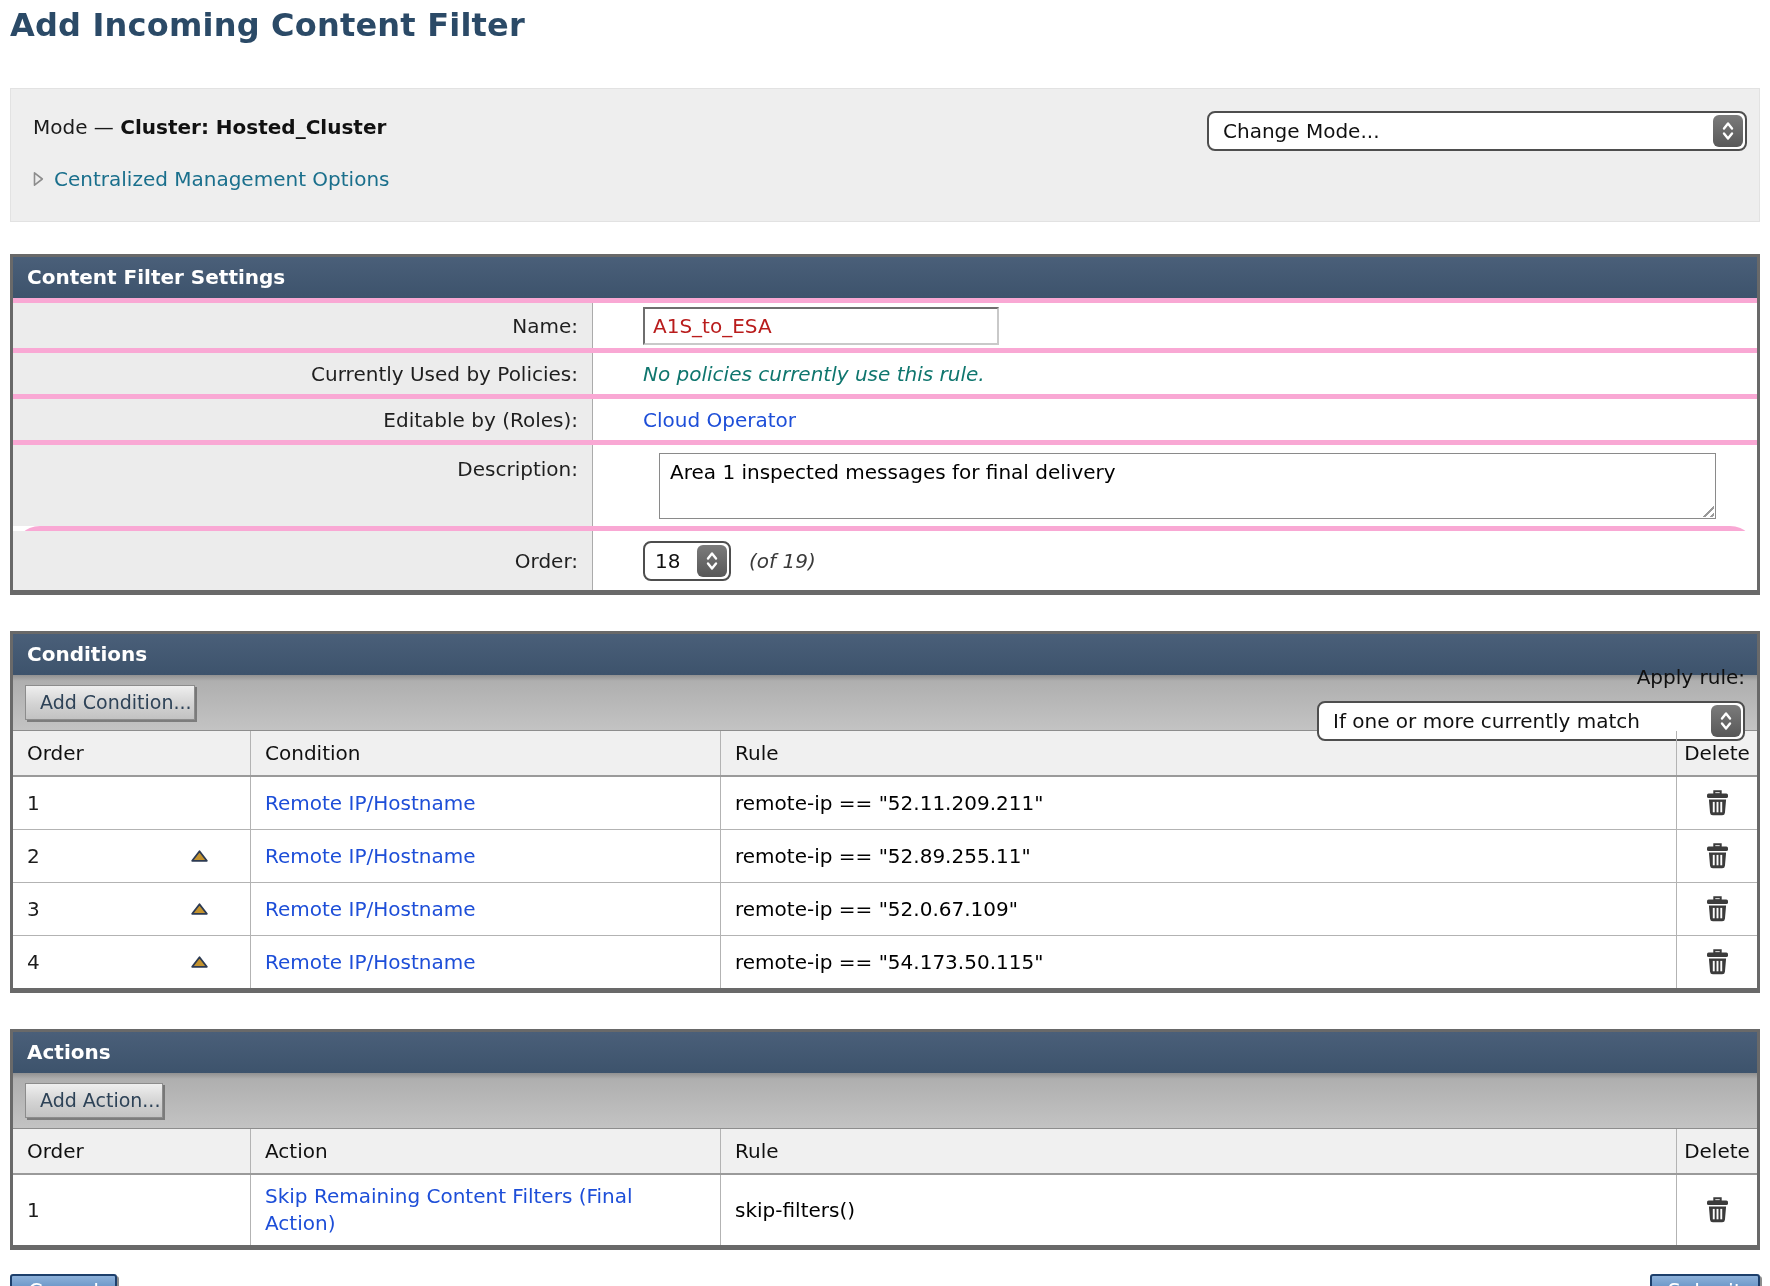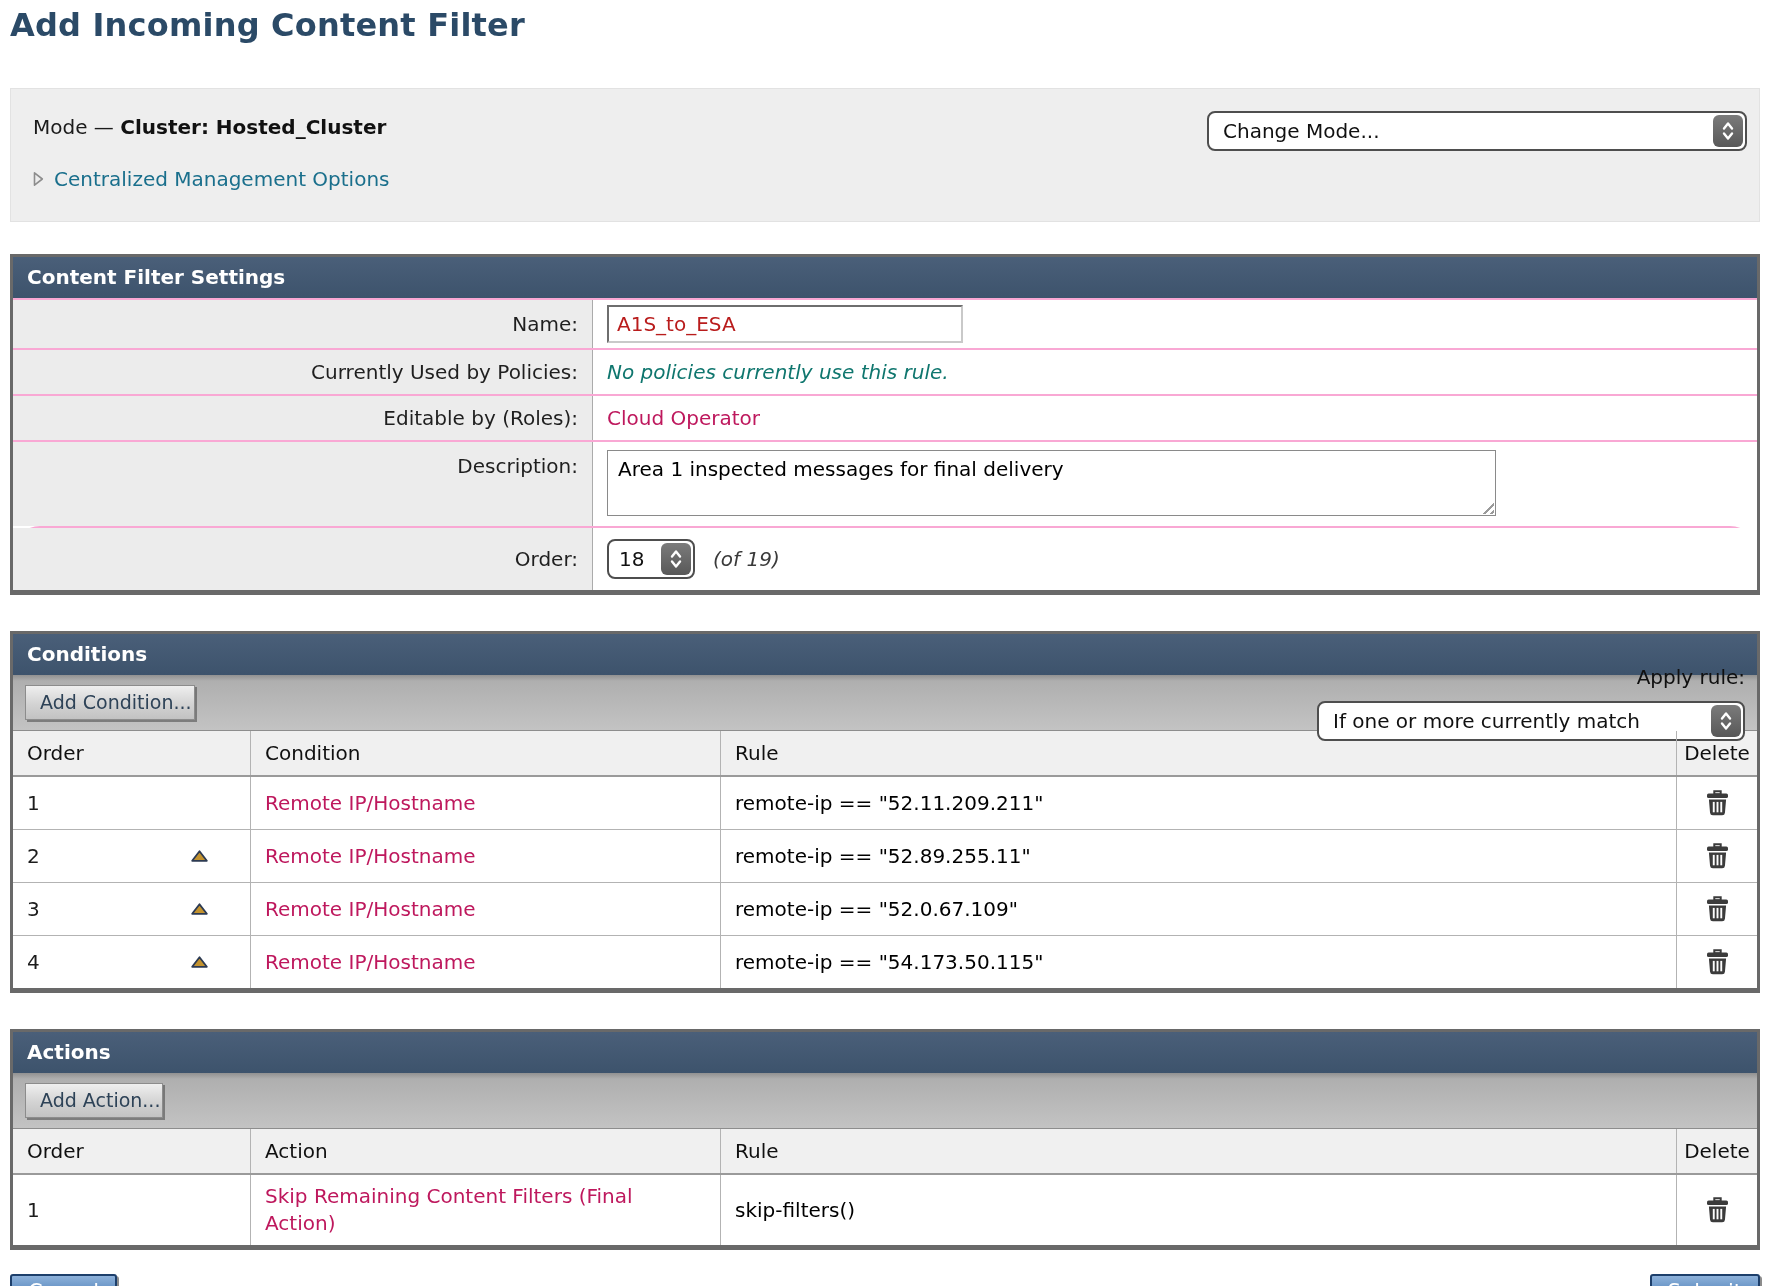--- a/index.html
+++ b/index.html
@@ -76,21 +76,22 @@
     padding: 8px 14px 9px 14px;
   }
   .settings-panel { margin-top: 32px; }
   .conditions-panel { margin-top: 36px; }
   .actions-panel { margin-top: 36px; }
 
   
   .srow {
     display: grid;
     grid-template-columns: 580px 1fr;
-    border-top: 2px solid #f9a8d4;
+    border-top: 5px solid #f9a8d4;
+    gap: 36px;
   }
   .srow:first-of-type { border-top: none; }
   .s-label {
     background: #ececec;
     text-align: right;
     padding: 0 14px;
     font-size: 20px;
     color: #1f1f1f;
     display: flex; align-items: center; justify-content: flex-end;
     border-right: 1px solid #ababab;
@@ -110,29 +111,30 @@
   .row-order { height: 64px; border-radius: 27px; }
 
   .name-input {
     width: 356px; height: 38px;
     border: 2px solid;
     border-color: #6e6e6e #c9c9c9 #c9c9c9 #6e6e6e;
     font-family: inherit; font-size: 20px; padding: 0 8px;
     outline: none; background: #fff; color: #b91c1c;
   }
   .italic-note { font-style: italic; color: #0f766e; }
-  .teal-link { color: #be185d; text-decoration: none; cursor: pointer; }
+  .teal-link { color: #1d4ed8; text-decoration: none; cursor: pointer; }
 
   .desc-wrap { position: relative; display: inline-block; }
   .desc-textarea {
-    width: 889px; height: 66px;
+    width: 1057px; height: 66px;
     border: 1px solid #8a8a8a;
     font-family: inherit; font-size: 20px;
     padding: 6px 10px; resize: none; outline: none; color:#000; background:#fff;
     display: block;
+    margin-left: 16px;
   }
   .resize-grip {
     position: absolute; right: 2px; bottom: 2px; width: 15px; height: 15px;
     background: repeating-linear-gradient(135deg, transparent 0 3px, #9a9a9a 3px 5px);
     clip-path: polygon(100% 0, 100% 100%, 0 100%);
     pointer-events: none;
   }
   .order-suffix { font-style: italic; color: #3a3a3a; margin-left: 18px; font-size: 20px; }
 
   

